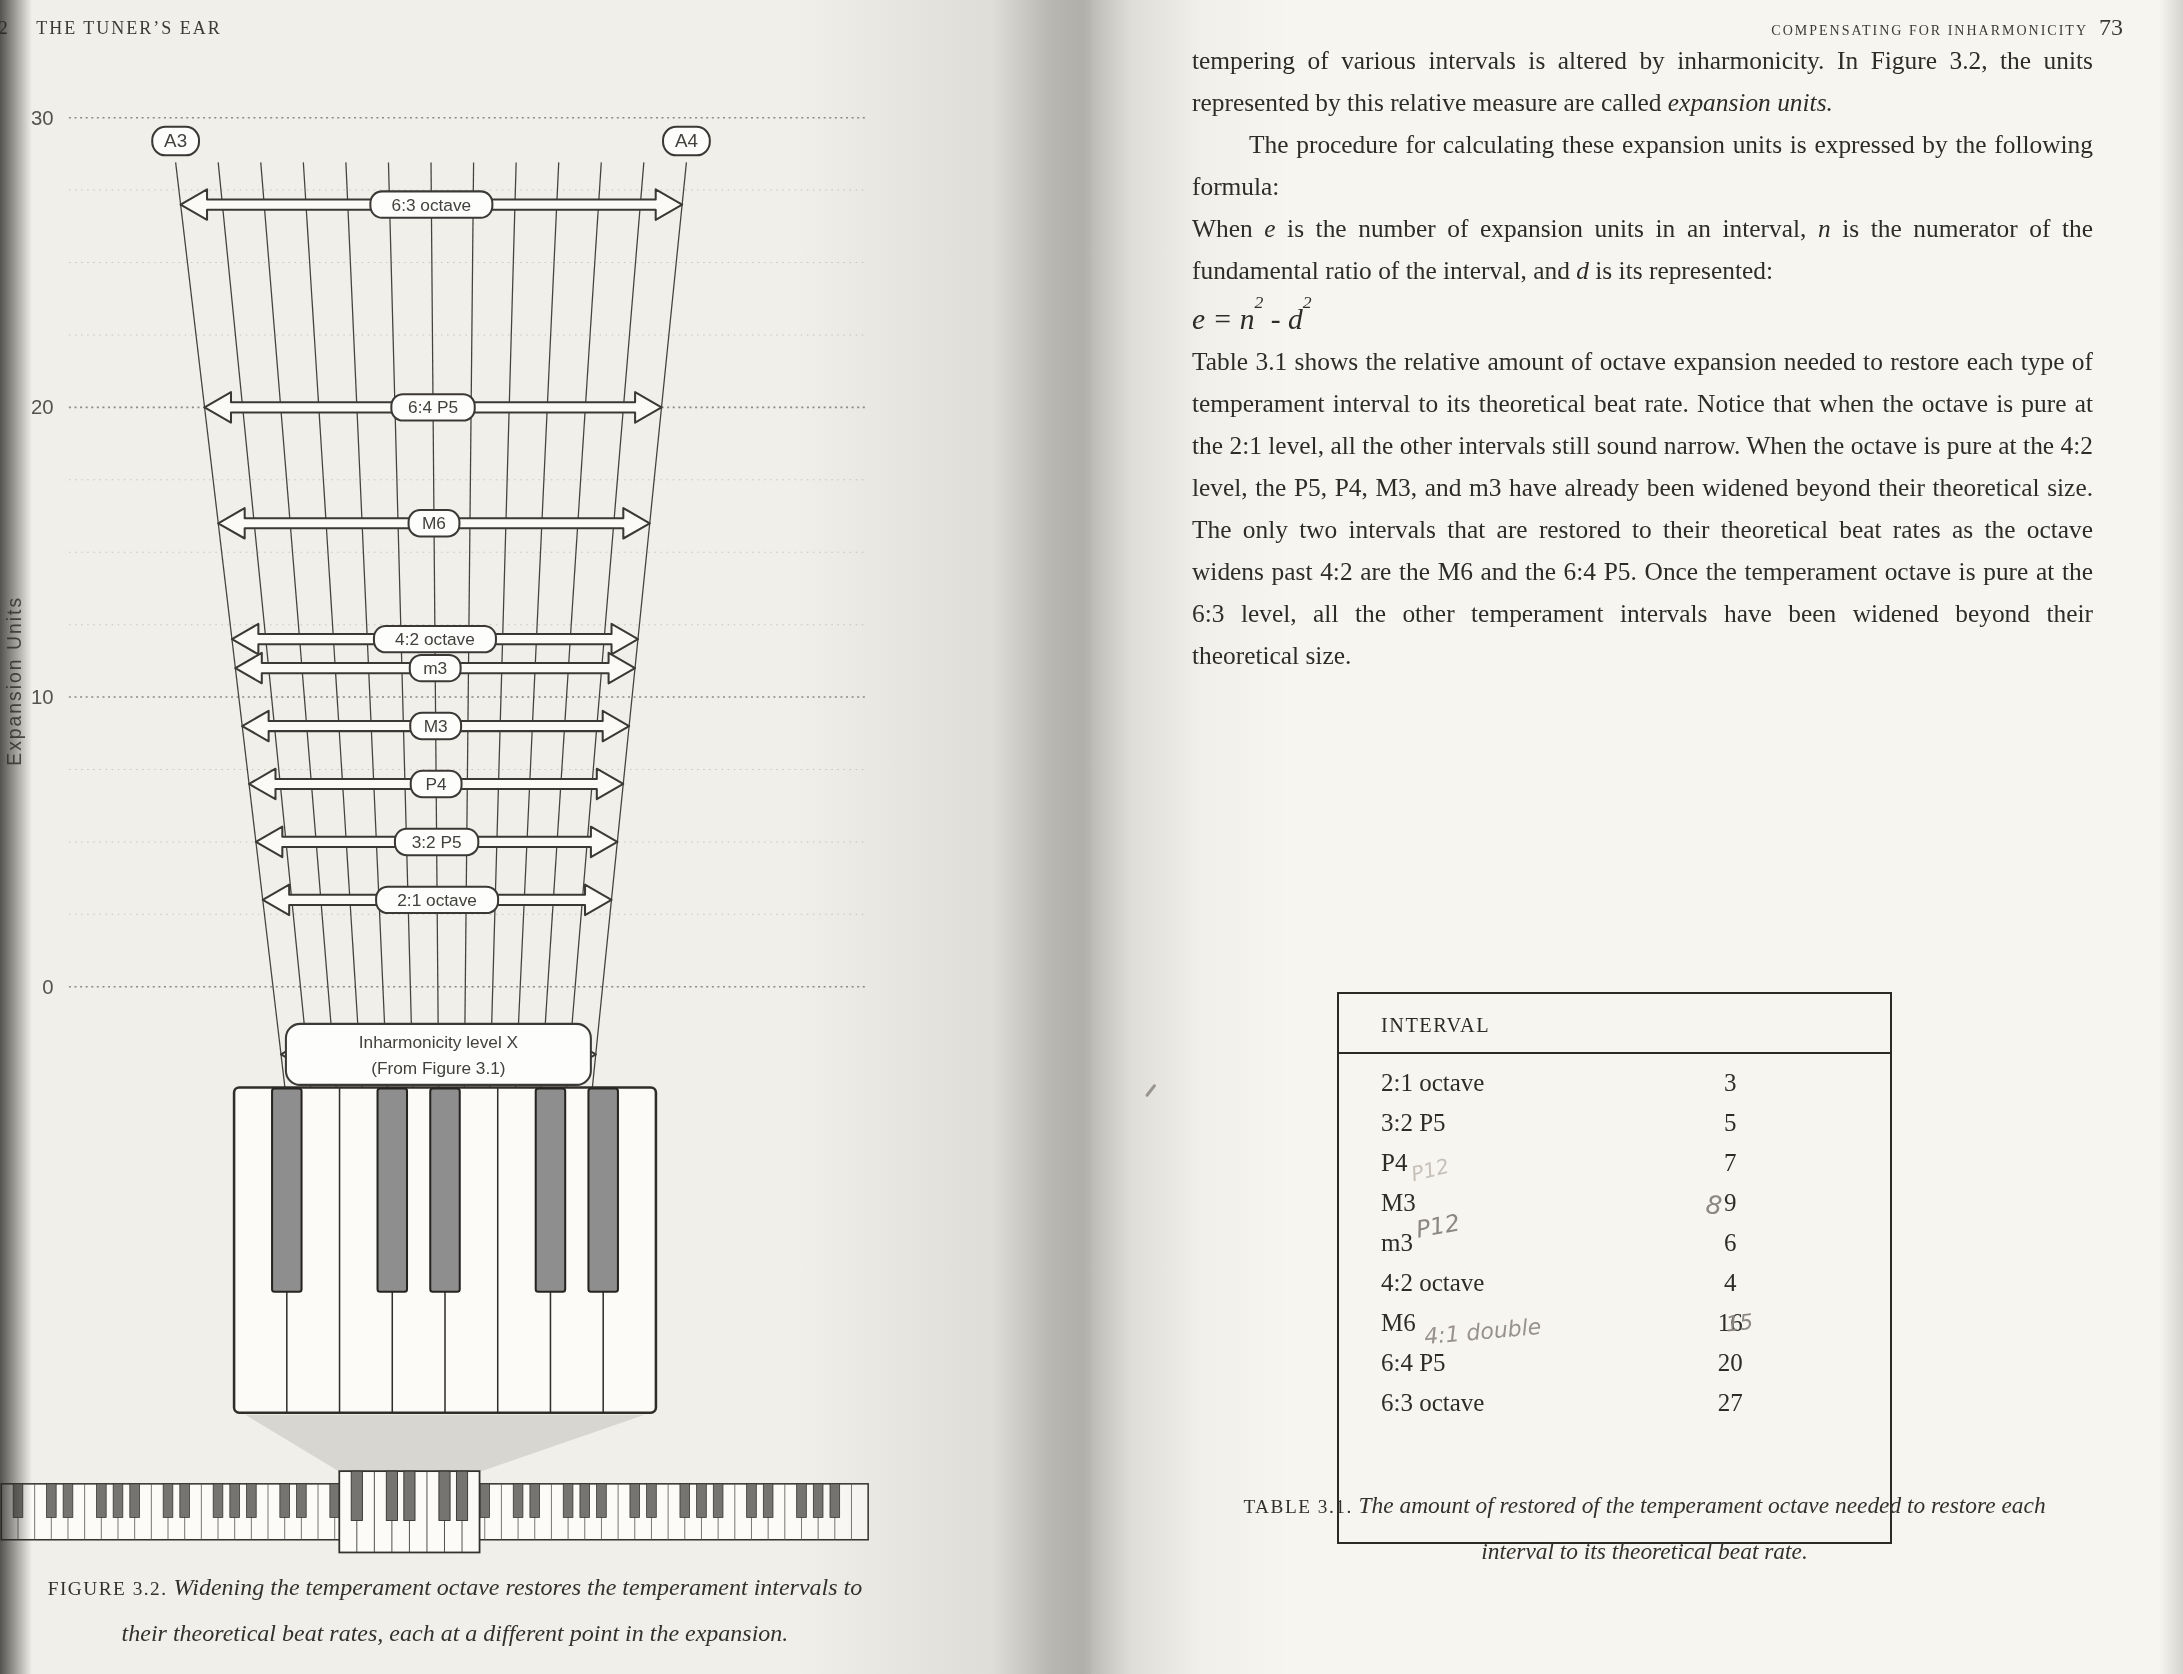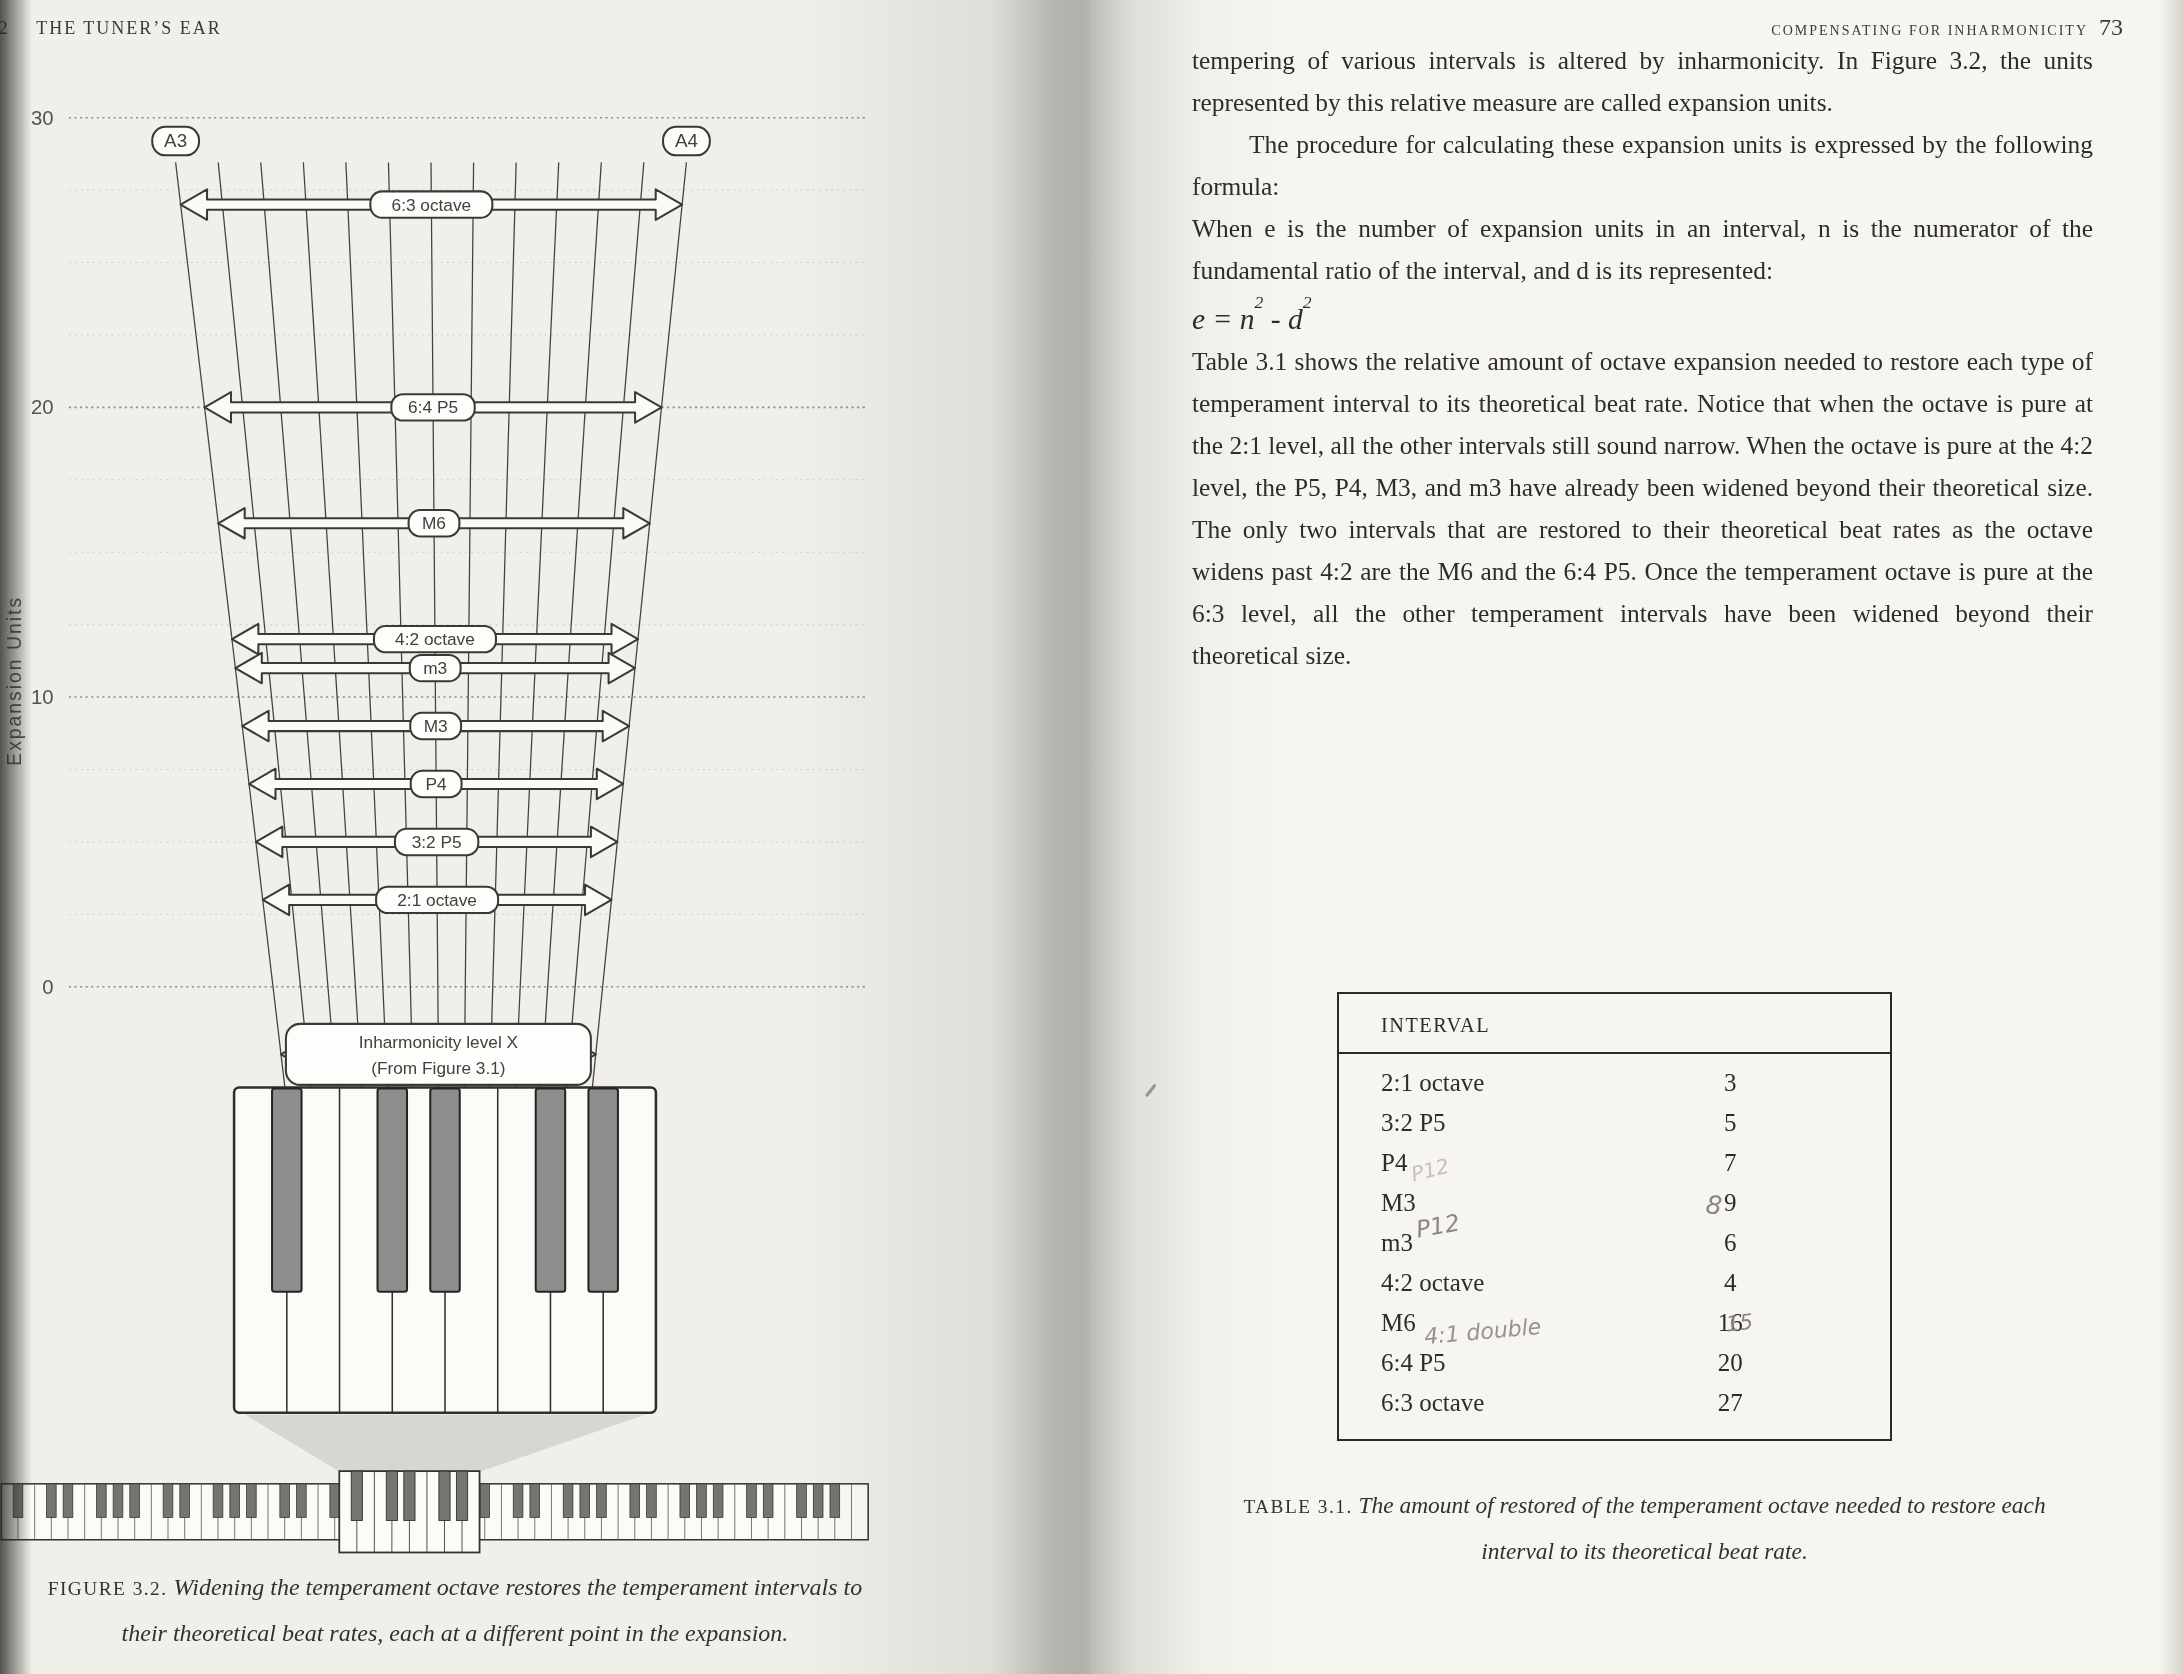--- a/index.html
+++ b/index.html
@@ -44,26 +44,26 @@
   .figcap{position:absolute;left:28px;top:1565px;width:854px;z-index:2;
     text-align:center;font-size:24px;line-height:45px;font-style:italic;color:#33312e}
   .cap-pre{font-style:normal;font-size:19.3px;letter-spacing:1.5px}
 
   
   .textcol{position:absolute;left:1192px;top:39px;width:901px;z-index:2;
     font-size:25.4px;line-height:42px;text-align:justify;color:#2e2c29}
   .textcol p{margin:0}
   .indent{text-indent:57px}
   .sp{margin-top:42px}
-  .it{}
+  .it{font-style:italic}
   .formula{margin:36px 0 31.5px;text-align:left;font-size:29.5px;font-style:italic;text-indent:0}
   .formula sup{font-size:60%;position:relative;top:-0.55em}
 
   
-  .t31{position:absolute;left:1337px;top:992px;width:555px;height:449px;z-index:2;
+  .t31{position:absolute;left:1337px;top:992px;width:555px;height:552px;z-index:2;
     border:2.5px solid #2c2a27;box-sizing:border-box}
   .thead{display:flex;padding-top:20.3px;padding-bottom:15.2px}
   .thead .c1{width:50%;padding-left:42px;font-size:20.3px;letter-spacing:1.5px;box-sizing:border-box}
   .thead .c2{width:42%;text-align:center;font-size:20.3px;letter-spacing:1.5px;line-height:35px}
   .rule{border-top:2.5px solid #2c2a27}
   .rows{padding-top:14.2px}
   .trow{display:flex;height:40px;font-size:25px}
   .trow .ri{width:50%;padding-left:42px;box-sizing:border-box;white-space:nowrap}
   .trow .ru{width:42%;text-align:center}
   .hand{position:absolute;font-family:"DejaVu Sans",sans-serif;font-style:italic;white-space:nowrap;z-index:3}

